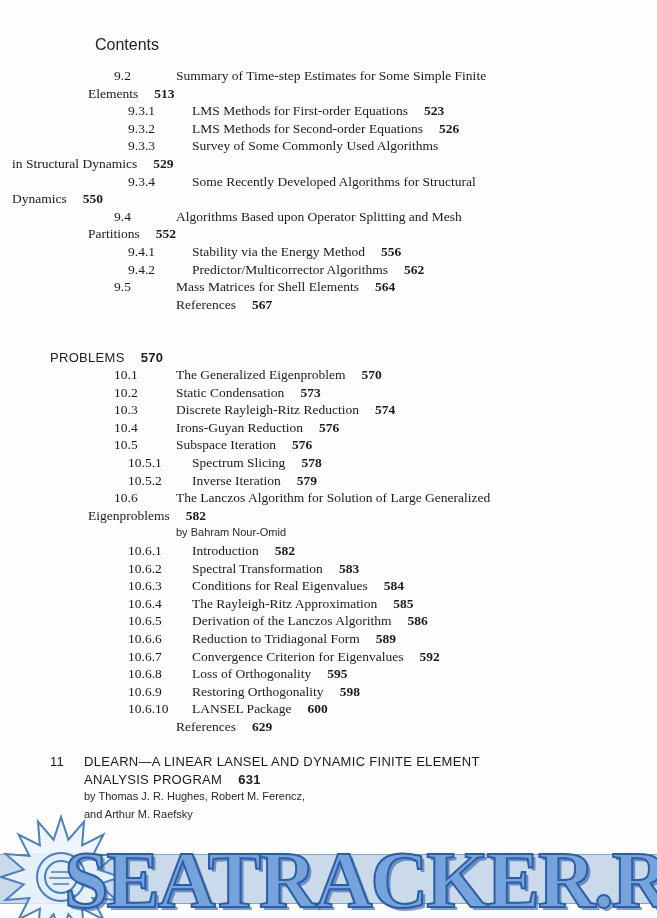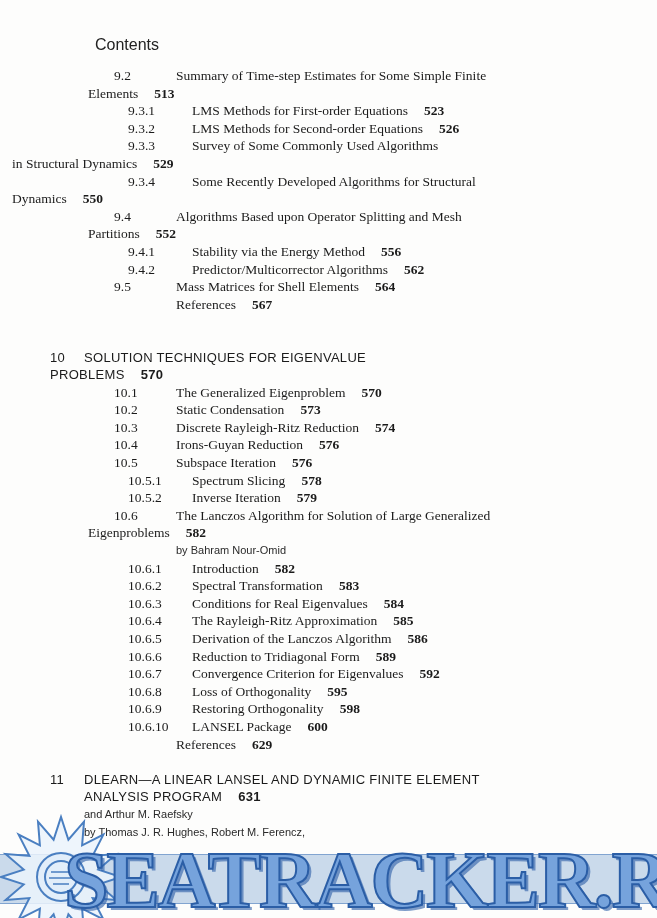--- a/index.html
+++ b/index.html
@@ -73,21 +73,20 @@
       <div class="row lvl-l2"><span class="num">9.3.4</span><span class="txt">Some Recently Developed Algorithms for Structural</span></div>
       <div class="row lvl-l2c"><span class="txt">Dynamics</span><span class="pg">550</span></div>
       <div class="row lvl-l1"><span class="num">9.4</span><span class="txt">Algorithms Based upon Operator Splitting and Mesh</span></div>
       <div class="row lvl-l1c"><span class="txt">Partitions</span><span class="pg">552</span></div>
       <div class="row lvl-l2"><span class="num">9.4.1</span><span class="txt">Stability via the Energy Method</span><span class="pg">556</span></div>
       <div class="row lvl-l2"><span class="num">9.4.2</span><span class="txt">Predictor/Multicorrector Algorithms</span><span class="pg">562</span></div>
       <div class="row lvl-l1"><span class="num">9.5</span><span class="txt">Mass Matrices for Shell Elements</span><span class="pg">564</span></div>
       <div class="row lvl-ref"><span class="txt">References</span><span class="pg">567</span></div>
       <div class="row lvl-blank"></div>
       <div class="row lvl-blank"></div>
-      <div class="row lvl-ch"><span class="num">10</span><span class="txt">SOLUTION TECHNIQUES FOR EIGENVALUE</span></div>
       <div class="row lvl-ch0"><span class="txt">PROBLEMS</span><span class="pg">570</span></div>
       <div class="row lvl-l1"><span class="num">10.1</span><span class="txt">The Generalized Eigenproblem</span><span class="pg">570</span></div>
       <div class="row lvl-l1"><span class="num">10.2</span><span class="txt">Static Condensation</span><span class="pg">573</span></div>
       <div class="row lvl-l1"><span class="num">10.3</span><span class="txt">Discrete Rayleigh-Ritz Reduction</span><span class="pg">574</span></div>
       <div class="row lvl-l1"><span class="num">10.4</span><span class="txt">Irons-Guyan Reduction</span><span class="pg">576</span></div>
       <div class="row lvl-l1"><span class="num">10.5</span><span class="txt">Subspace Iteration</span><span class="pg">576</span></div>
       <div class="row lvl-l2"><span class="num">10.5.1</span><span class="txt">Spectrum Slicing</span><span class="pg">578</span></div>
       <div class="row lvl-l2"><span class="num">10.5.2</span><span class="txt">Inverse Iteration</span><span class="pg">579</span></div>
       <div class="row lvl-l1"><span class="num">10.6</span><span class="txt">The Lanczos Algorithm for Solution of Large Generalized</span></div>
       <div class="row lvl-l1c"><span class="txt">Eigenproblems</span><span class="pg">582</span></div>
@@ -99,22 +98,22 @@
       <div class="row lvl-l2"><span class="num">10.6.5</span><span class="txt">Derivation of the Lanczos Algorithm</span><span class="pg">586</span></div>
       <div class="row lvl-l2"><span class="num">10.6.6</span><span class="txt">Reduction to Tridiagonal Form</span><span class="pg">589</span></div>
       <div class="row lvl-l2"><span class="num">10.6.7</span><span class="txt">Convergence Criterion for Eigenvalues</span><span class="pg">592</span></div>
       <div class="row lvl-l2"><span class="num">10.6.8</span><span class="txt">Loss of Orthogonality</span><span class="pg">595</span></div>
       <div class="row lvl-l2"><span class="num">10.6.9</span><span class="txt">Restoring Orthogonality</span><span class="pg">598</span></div>
       <div class="row lvl-l2"><span class="num">10.6.10</span><span class="txt">LANSEL Package</span><span class="pg">600</span></div>
       <div class="row lvl-ref"><span class="txt">References</span><span class="pg">629</span></div>
       <div class="row lvl-blank"></div>
       <div class="row lvl-ch"><span class="num">11</span><span class="txt">DLEARN—A LINEAR LANSEL AND DYNAMIC FINITE ELEMENT</span></div>
       <div class="row lvl-ch1"><span class="txt">ANALYSIS PROGRAM</span><span class="pg">631</span></div>
+      <div class="row lvl-bych"><span class="txt">by Thomas J. R. Hughes, Robert M. Ferencz,</span></div>
       <div class="row lvl-bych"><span class="txt">and Arthur M. Raefsky</span></div>
-      <div class="row lvl-bych"><span class="txt">by Thomas J. R. Hughes, Robert M. Ferencz,</span></div>
     </div>
 
   <div class="watermark">
     <div class="wm-band"></div>
     <svg class="wm-sun" width="150" height="150" viewBox="-75 -75 150 150">
       <g stroke="#4a7fc1" stroke-width="2" fill="rgba(235,243,252,0.85)">
         <polygon points="60,0 37.3,7.4 55.4,23 31.6,21.1 42.4,42.4 21.1,31.6 23,55.4 7.4,37.3 0,60 -7.4,37.3 -23,55.4 -21.1,31.6 -42.4,42.4 -31.6,21.1 -55.4,23 -37.3,7.4 -60,0 -37.3,-7.4 -55.4,-23 -31.6,-21.1 -42.4,-42.4 -21.1,-31.6 -23,-55.4 -7.4,-37.3 0,-60 7.4,-37.3 23,-55.4 21.1,-31.6 42.4,-42.4 31.6,-21.1 55.4,-23 37.3,-7.4"></polygon>
         <circle r="24" fill="rgba(225,237,250,0.9)"></circle>
         <circle r="16" fill="none"></circle>
         <path d="M-10,-5 L10,-5 M-12,1 L12,1 M-8,7 L8,7" stroke-width="1.5" fill="none"></path>

